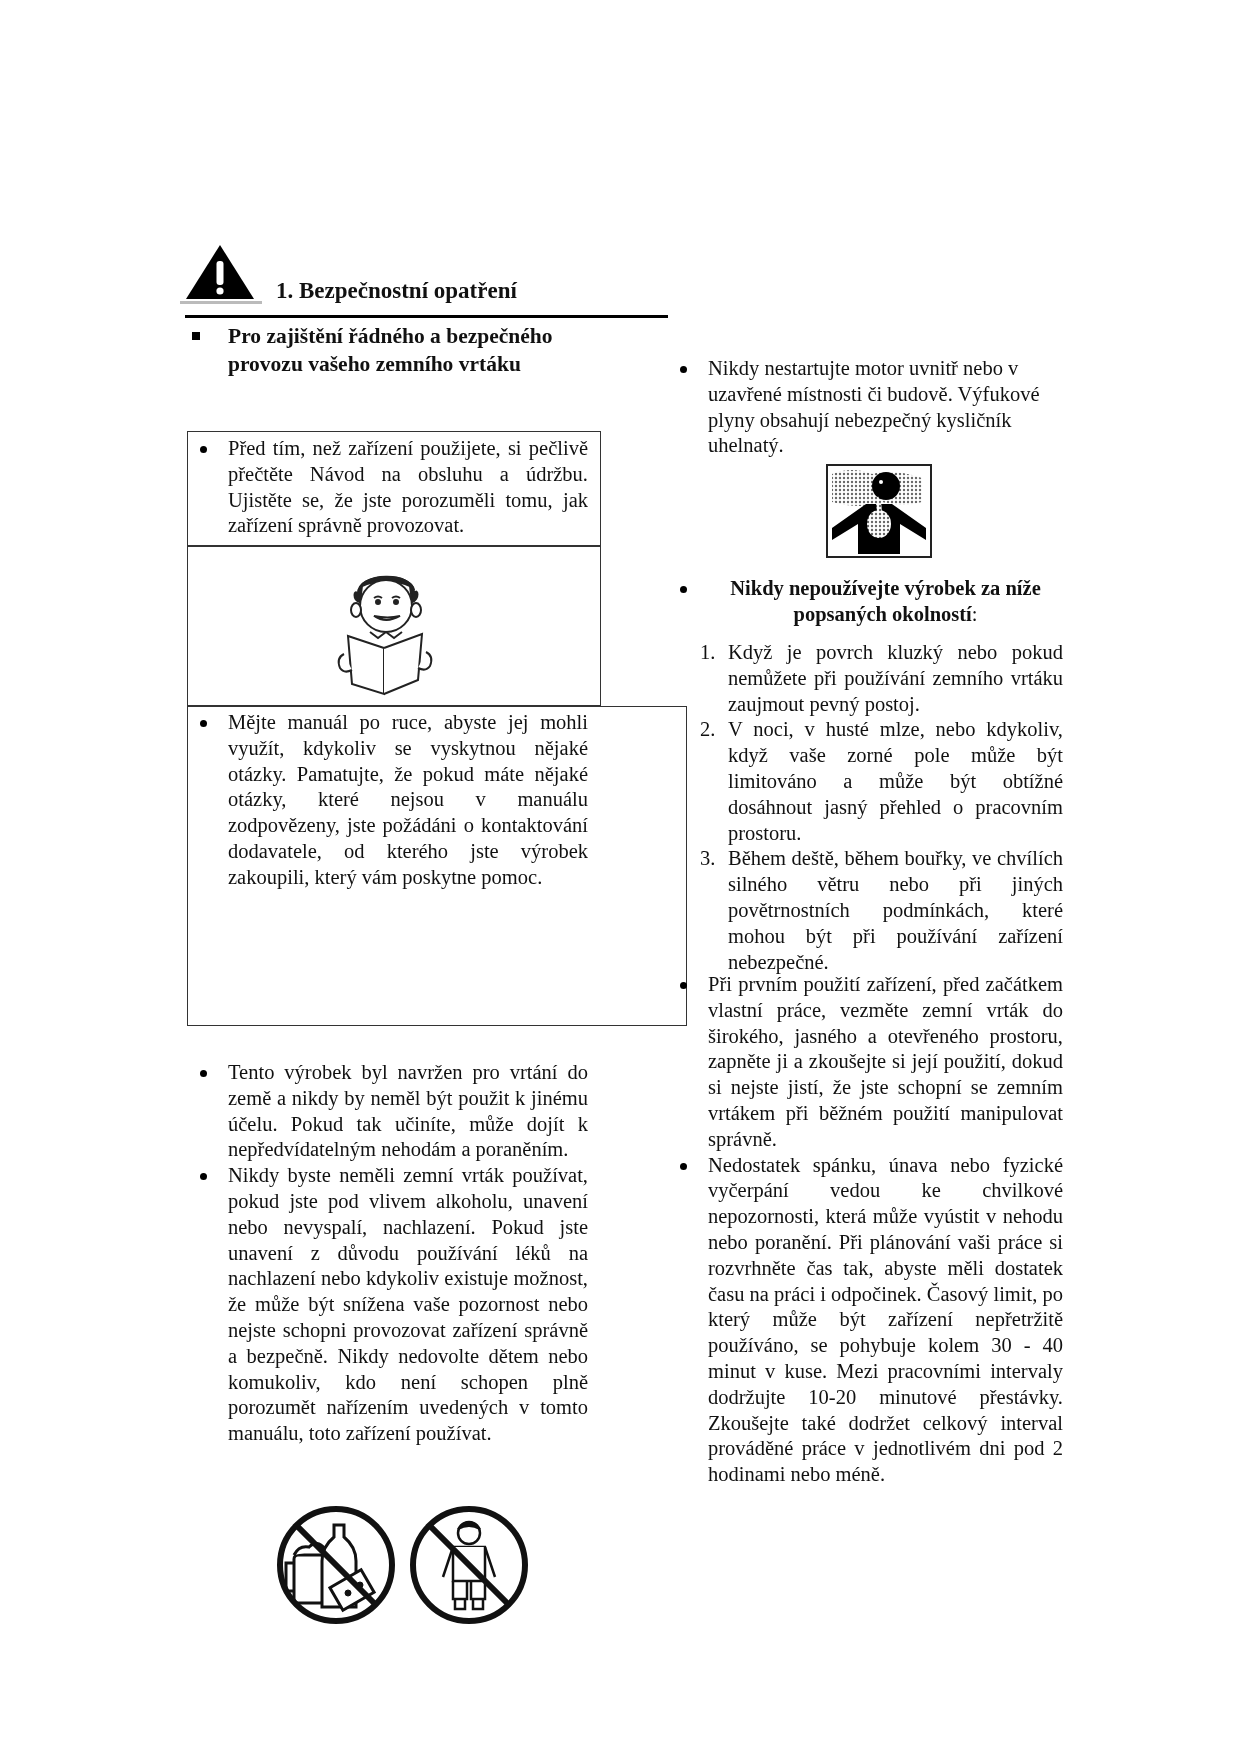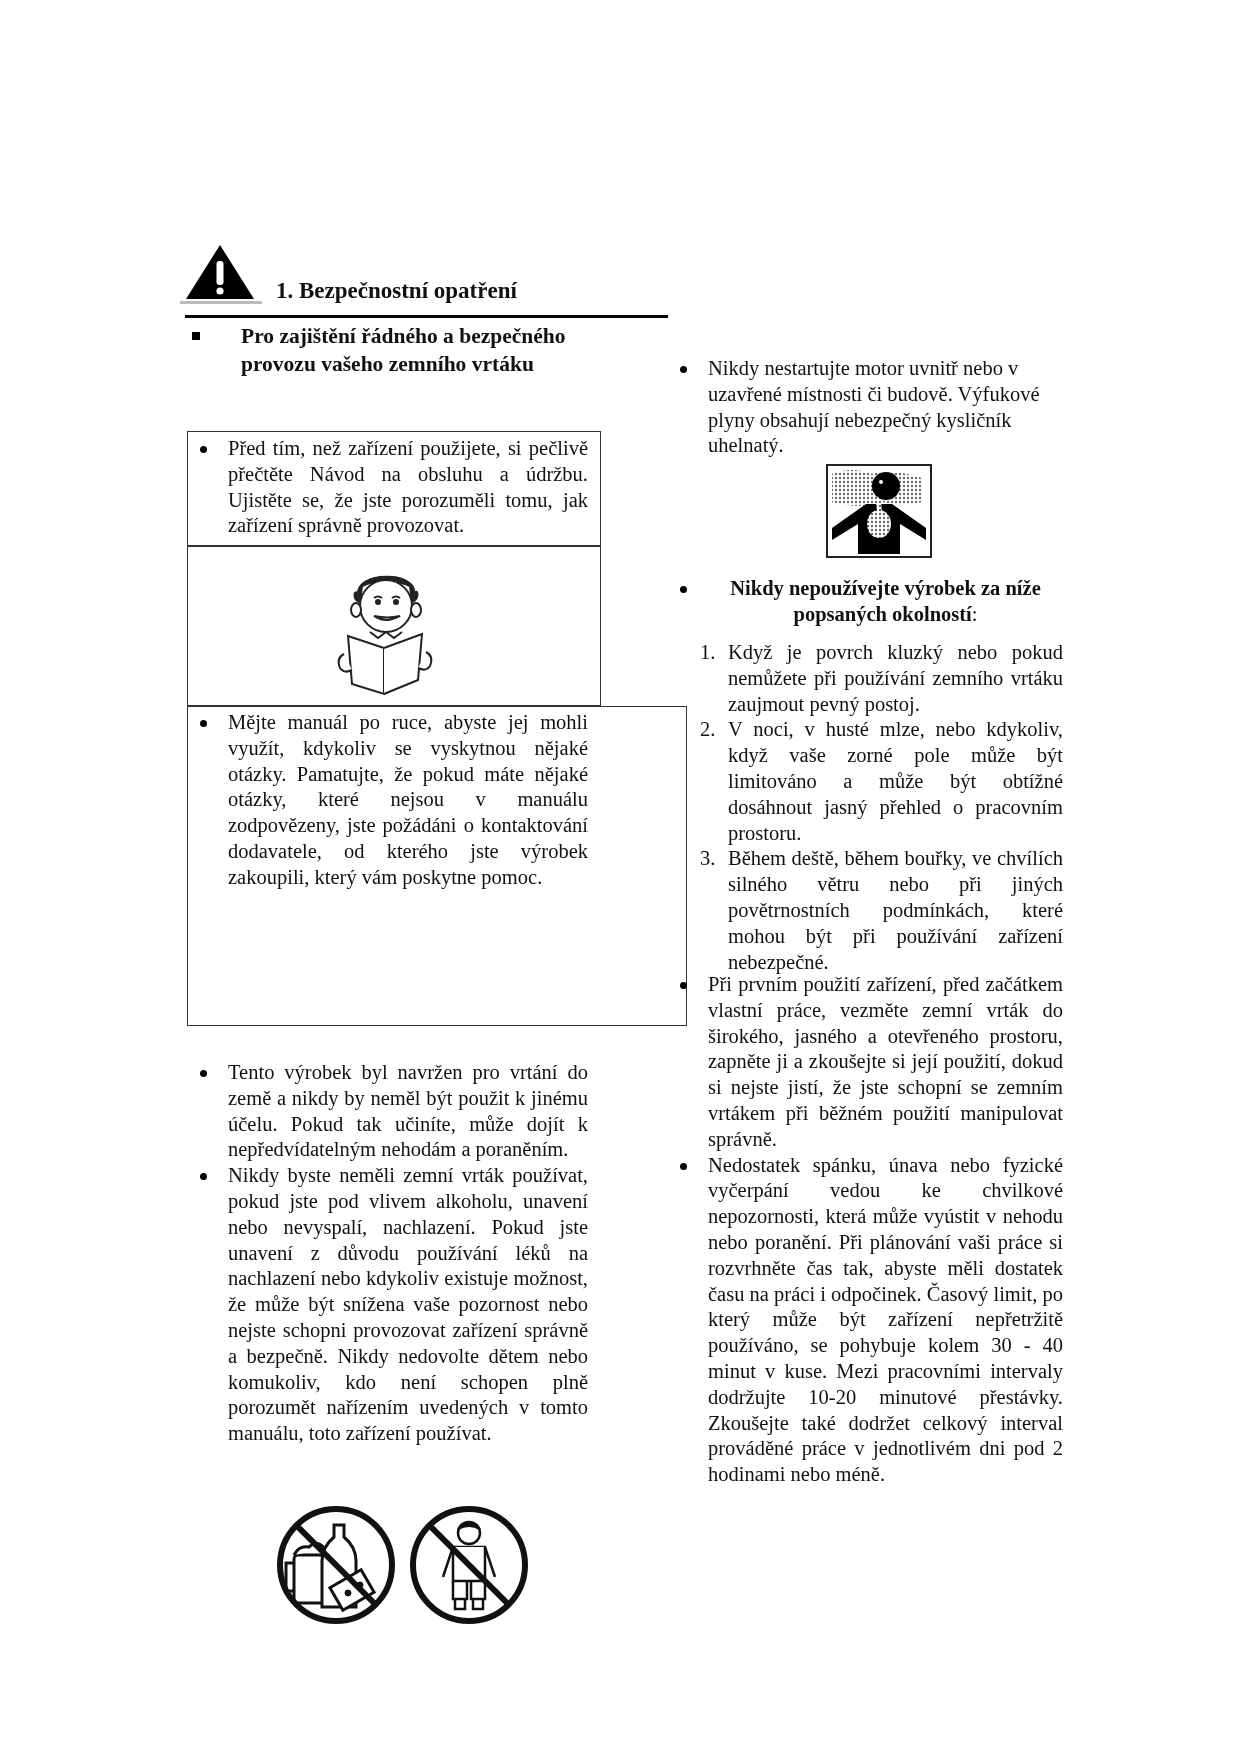--- a/index.html
+++ b/index.html
@@ -9,21 +9,21 @@
 
   
   #warn-icon { left: 180px; top: 243px; width: 82px; height: 62px; }
   #title { left: 276px; top: 273px; font-size: 23px; font-weight: bold; line-height: 36px; white-space: nowrap; }
   #title-rule { left: 185px; top: 315px; width: 483px; height: 3px; background: #000; }
 
   
   .lbody { font-size: 20.5px; line-height: 25.8px; text-align: justify; }
   #intro { left: 188px; top: 322px; width: 420px; font-size: 21.5px; font-weight: bold; line-height: 28px; }
   #intro .sq { position: absolute; left: 4px; top: 10px; width: 8px; height: 8px; background: #000; }
-  #intro .txt { margin-left: 53px; }
+  #intro .txt { margin-left: 40px; }
 
   .box { border: 1.5px solid #333; box-sizing: border-box; }
   #box1 { left: 187px; top: 431px; width: 414px; height: 115px; }
   #box2 { left: 187px; top: 546px; width: 414px; height: 160px; }
   #box3 { left: 187px; top: 706px; width: 500px; height: 320px; }
 
   .bullet { position: relative; padding-left: 40px; }
   .bullet::before { content: ""; position: absolute; left: 12px; top: 10px; width: 7px; height: 7px; border-radius: 50%; background: #000; }
 
   #box1 .inner { position: absolute; left: 0; top: 4px; width: 400px; }

